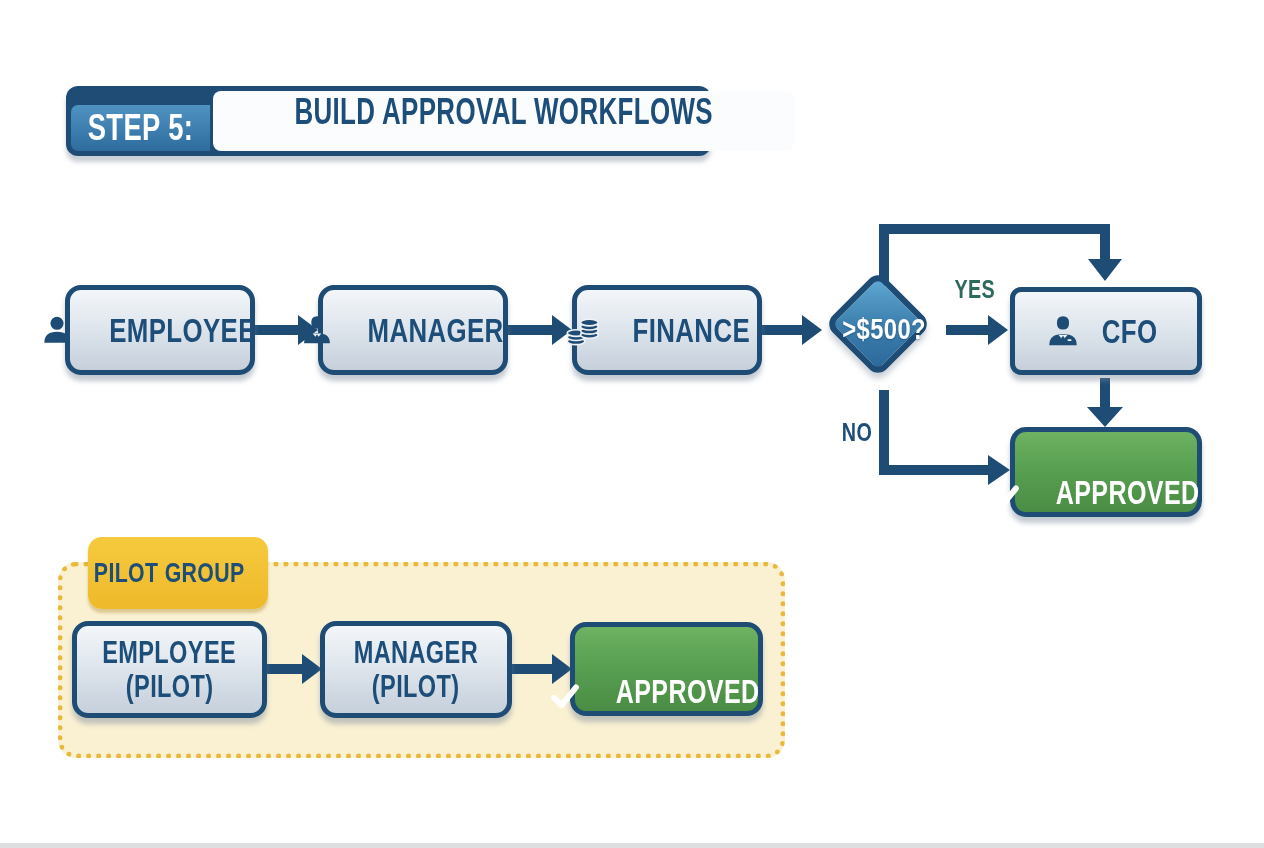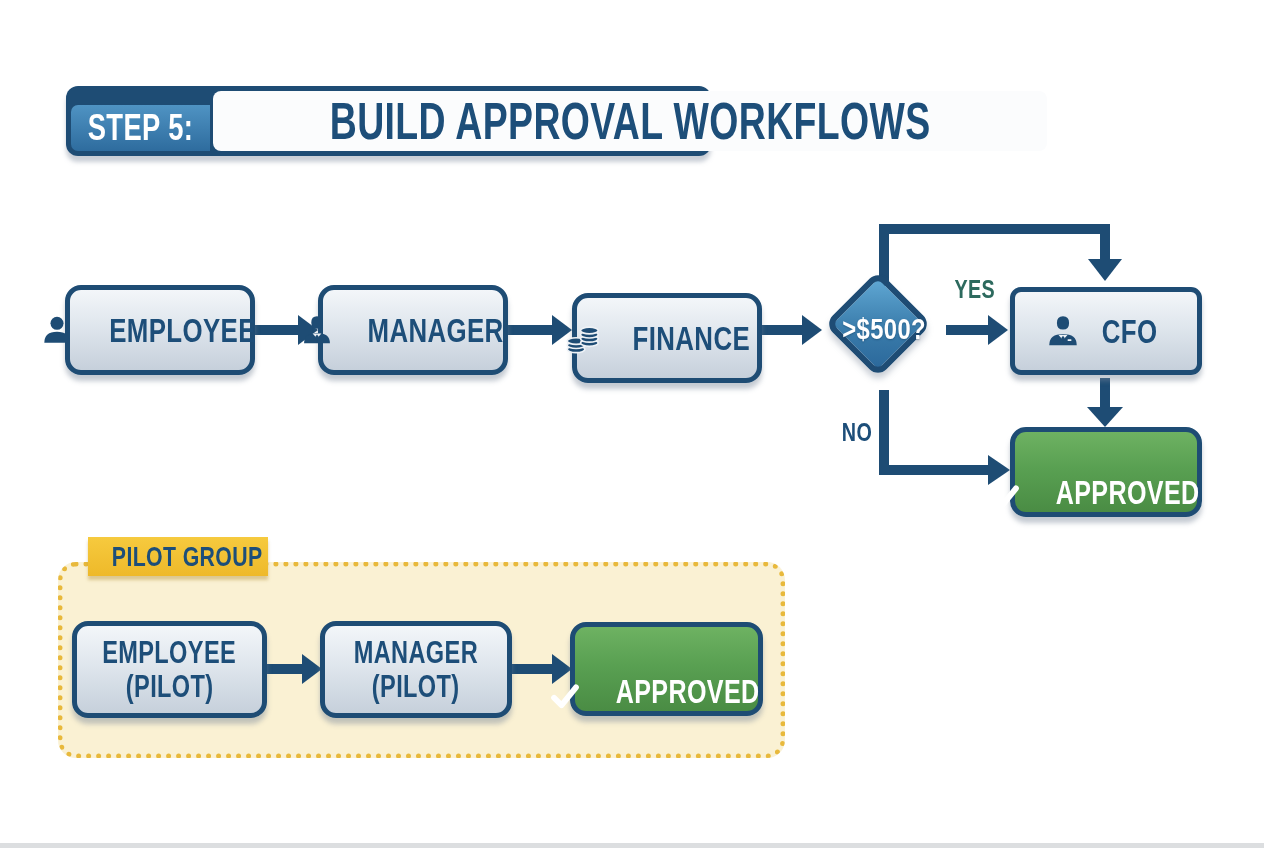--- a/index.html
+++ b/index.html
@@ -16,21 +16,21 @@
 
   .cond{display:inline-block;transform:scaleX(.76);transform-origin:50% 50%;white-space:nowrap;letter-spacing:.5px;font-weight:bold;}
 
   
   .title-bar{position:absolute;left:66px;top:86px;width:645px;height:70px;background:var(--navy);
     border-radius:12px;display:flex;box-shadow:0 6px 4px rgba(150,160,175,.5);z-index:3;}
   .title-step{width:152px;margin:19px 0 5px 5px;background:linear-gradient(180deg,#4f93c3,#2e6c9e);
     border-radius:7px 0 0 7px;display:flex;align-items:center;justify-content:center;
     color:#fff;font-size:36px;}
   .title-main{flex:1;margin:5px 5px 5px 3px;background:#fbfcfd;border-radius:8px;
-    display:flex;align-items:center;justify-content:center;color:var(--text-navy);font-size:52px;}
+    display:flex;justify-content:center;color:var(--text-navy);font-size:36px;}
   .title-main .cond{transform:scaleX(.72);}
 
   
   .node{position:absolute;background:linear-gradient(180deg,#f3f6f9 0%,#dfe6ed 45%,#c6d0db 100%);
     border:5px solid var(--navy);border-radius:16px;
     box-shadow:0 6px 5px rgba(125,138,155,.45);
     display:flex;align-items:center;justify-content:center;gap:13px;
     color:var(--text-navy);z-index:2;}
   .node .lbl{font-size:34px;font-weight:bold;}
   .node.green{background:linear-gradient(180deg,#6eb262 0%,#59a052 45%,#4a8c44 100%);color:#fff;align-items:flex-end;}
@@ -60,24 +60,24 @@
   .diamond-text{position:absolute;left:820px;top:313px;width:128px;text-align:center;
     color:#fff;font-size:29px;z-index:4;text-shadow:0 1px 2px rgba(0,40,70,.35);}
 
   .edge-label{position:absolute;z-index:4;font-size:26px;font-weight:bold;text-align:center;}
   .edge-label.yes{left:940px;top:274px;width:70px;color:var(--yes-green);}
   .edge-label.no{left:832px;top:417px;width:50px;color:var(--text-navy);}
 
   
   .pilot-box{position:absolute;left:58px;top:562px;width:727px;height:196px;
     background:var(--cream);border:5px dotted var(--dot);border-radius:18px;z-index:0;}
-  .pilot-tag{position:absolute;left:88px;top:537px;width:180px;height:39px;
-    background:linear-gradient(180deg,#f6ca3e,#eeb92a);border-radius:0;
+  .pilot-tag{position:absolute;left:88px;top:537px;width:180px;height:72px;
+    background:linear-gradient(180deg,#f6ca3e,#eeb92a);border-radius:14px;
     box-shadow:0 4px 3px rgba(185,150,65,.45);
-    display:flex;align-items:center;justify-content:flex-start;
+    display:flex;align-items:center;justify-content:flex-end;
     color:var(--text-navy);font-size:28px;z-index:3;}
 
   .bottom-edge{position:absolute;left:0;right:0;bottom:0;height:5px;background:#dcdee0;z-index:0;}
 
   .icon{flex:0 0 auto;display:block;}
 </style>
 </head>
 <body>
 
 <div id="canvas">
@@ -117,21 +117,21 @@
       <path d="M12 15.4 l-1.2 1.5 1.2 4.8 1.2 -4.8 z" fill="#1e4c74"></path>
     </svg>
     <span class="lbl cond">MANAGER</span>
   </div>
 
   <div class="arr-r" style="left:508px;top:315px;width:64px;">
     <div class="shaft"></div>
       <div class="head"></div>
   </div>
 
-  <div class="node" style="left:572px;top:285px;width:190px;height:90px;margin-top:8px;">
+  <div class="node" style="left:572px;top:285px;width:190px;height:90px;">
     <svg class="icon" width="36" height="34" viewBox="0 0 26 24">
       <g fill="#1e4c74" stroke="#eef2f6" stroke-width="1.2">
         <ellipse cx="8" cy="20.2" rx="6.4" ry="2.4"></ellipse>
         <ellipse cx="8" cy="17.2" rx="6.4" ry="2.4"></ellipse>
         <ellipse cx="8" cy="14.2" rx="6.4" ry="2.4"></ellipse>
         <ellipse cx="17.6" cy="15.6" rx="6.4" ry="2.4"></ellipse>
         <ellipse cx="17.6" cy="12.6" rx="6.4" ry="2.4"></ellipse>
         <ellipse cx="17.6" cy="9.6" rx="6.4" ry="2.4"></ellipse>
         <ellipse cx="17.6" cy="6.6" rx="6.4" ry="2.4"></ellipse>
       </g>

